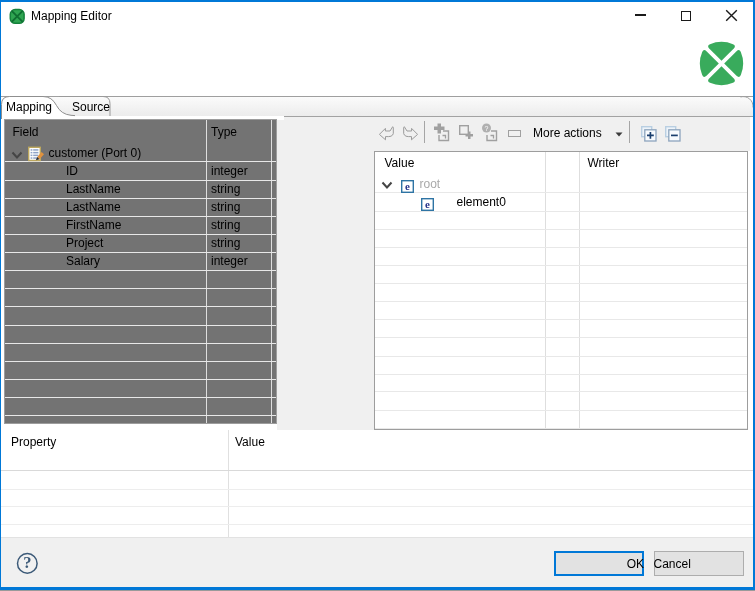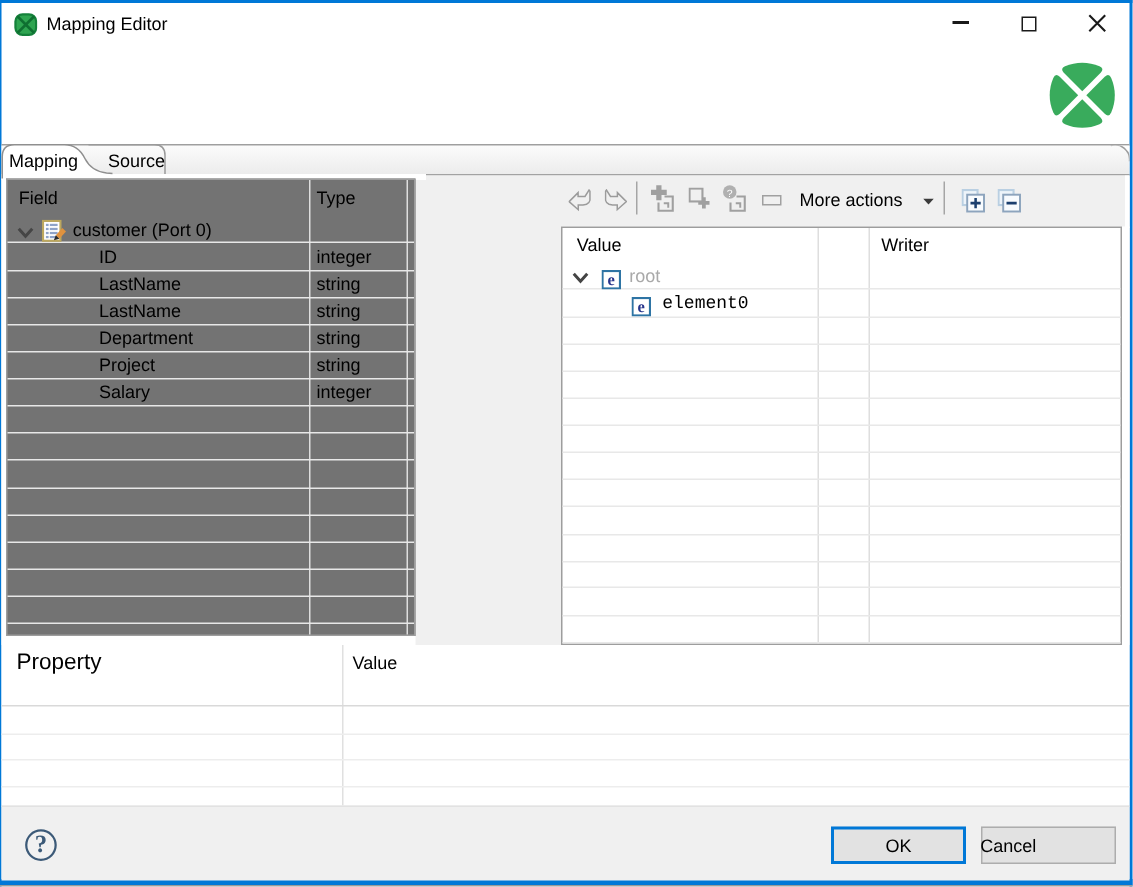--- a/index.html
+++ b/index.html
@@ -115,21 +115,21 @@
         <rect x="3.6" y="11.3" width="1.8" height="1.5"></rect>
           <rect x="6.2" y="11.3" width="5.2" height="1.5"></rect>
       </g>
       <polygon points="14.6,6.0 17.0,8.3 12.6,13.2 10.2,10.9" fill="#e0923e"></polygon>
       <polygon points="10.2,10.9 12.6,13.2 8.9,14.2" fill="#2a2a2a"></polygon>
     </svg>
     <div class="txt" style="left:43.5px;top:25.5px;">customer (Port 0)</div>
     <div class="txt" style="left:61px;top:43.6px;">ID</div>
     <div class="txt" style="left:61px;top:61.7px;">LastName</div>
     <div class="txt" style="left:61px;top:79.8px;">LastName</div>
-    <div class="txt" style="left:61px;top:97.9px;">Department</div>
+    <div class="txt" style="left:61px;top:97.9px;">FirstName</div>
     <div class="txt" style="left:61px;top:116px;">Project</div>
     <div class="txt" style="left:61px;top:134.1px;">Salary</div>
     <div class="txt" style="left:206px;top:43.6px;">integer</div>
     <div class="txt" style="left:206px;top:61.7px;">string</div>
     <div class="txt" style="left:206px;top:79.8px;">string</div>
     <div class="txt" style="left:206px;top:97.9px;">string</div>
     <div class="txt" style="left:206px;top:116px;">string</div>
     <div class="txt" style="left:206px;top:134.1px;">integer</div>
   </div>
 
@@ -159,21 +159,21 @@
     <svg class="abs" style="left:26px;top:27.5px;" width="13" height="13" viewBox="0 0 13 13">
       <rect x="0.7" y="0.7" width="11.6" height="11.6" fill="#fff" stroke="#2e74a4" stroke-width="1.4"></rect>
       <text x="6.5" y="10.3" font-size="11" font-weight="bold" fill="#27348b" text-anchor="middle" font-family="Liberation Serif,serif">e</text>
     </svg>
     <div class="txt" style="left:45px;top:24.6px;color:#a9a9a9;">root</div>
 
     <svg class="abs" style="left:46.8px;top:45.6px;" width="13" height="13" viewBox="0 0 13 13">
       <rect x="0.7" y="0.7" width="11.6" height="11.6" fill="#fff" stroke="#2e74a4" stroke-width="1.4"></rect>
       <text x="6.5" y="10.3" font-size="11" font-weight="bold" fill="#27348b" text-anchor="middle" font-family="Liberation Serif,serif">e</text>
     </svg>
-    <div class="txt" style="left:67px;top:42.8px;font-family:Liberation Mono, monospace;">element0</div>
+    <div class="txt" style="left:82px;top:42.8px;">element0</div>
   </div>
 
   <svg class="abs" style="left:379px;top:126px;" width="15" height="15" viewBox="0 0 15 15">
     <path d="M0.4 8.4 L6.4 2.4 L6.4 5.0 L11.0 5.0 L13.7 0.7 L14.3 1.5 L14.3 7.5 Q14 9.3 12.0 10.2 L9.7 10.6 L6.5 10.6 L6.5 13.8 Z" fill="none" stroke="#9b9b9b" stroke-width="1"></path>
   </svg>
   <svg class="abs" style="left:402.5px;top:126px;" width="15" height="15" viewBox="0 0 15 15">
     <g transform="translate(15,0) scale(-1,1)">
     <path d="M0.4 8.4 L6.4 2.4 L6.4 5.0 L11.0 5.0 L13.7 0.7 L14.3 1.5 L14.3 7.5 Q14 9.3 12.0 10.2 L9.7 10.6 L6.5 10.6 L6.5 13.8 Z" fill="none" stroke="#9b9b9b" stroke-width="1"></path>
     </g>
   </svg>
@@ -215,27 +215,27 @@
     <rect x="3.8" y="3.8" width="11.2" height="11.2" fill="#f8fbfe" stroke="#8da4bd" stroke-width="1.3"></rect>
     <path d="M6 9.4 L12.8 9.4" stroke="#1b3f6e" stroke-width="1.7"></path>
   </svg>
 
   <div class="abs" style="left:1px;top:429.5px;width:752px;height:107px;background:#fff;">
     <div class="abs" style="left:227px;top:0;width:1px;height:107px;background:#e0e0e0;"></div>
     <div class="abs" style="left:0;top:40.7px;width:752px;height:1px;background:#d9d9d9;"></div>
     <div class="abs" style="left:0;top:59px;width:752px;height:1px;background:#ededed;"></div>
     <div class="abs" style="left:0;top:76.8px;width:752px;height:1px;background:#ededed;"></div>
     <div class="abs" style="left:0;top:94.7px;width:752px;height:1px;background:#ededed;"></div>
-    <div class="txt" style="left:10px;top:5.5px;font-size:15px;">Property</div>
+    <div class="txt" style="left:10px;top:5.5px;font-size:12px;">Property</div>
     <div class="txt" style="left:234px;top:5.5px;font-size:12px;">Value</div>
   </div>
 
   <div class="abs" style="left:1px;top:536.5px;width:752px;height:50px;background:#f0f0f0;border-top:1px solid #e2e2e2;"></div>
   <svg class="abs" style="left:16px;top:551.5px;" width="23" height="23" viewBox="0 0 23 23">
     <circle cx="11.3" cy="11.4" r="9.8" fill="#f1f1f1" stroke="#3c5a78" stroke-width="1.5"></circle>
     <text x="11.3" y="16.2" font-family="Liberation Serif,serif" font-size="16.5" font-weight="bold" fill="#3c5a78" text-anchor="middle">?</text>
   </svg>
   <div class="abs" style="left:554px;top:551px;width:90px;height:25px;background:#e2e2e2;border:2px solid #0078d7;"></div>
-  <div class="txt" style="left:554px;top:557px;width:90px;text-align:center;">OK</div>
+  <div class="txt" style="left:554px;top:557px;width:90px;text-align:right;">OK</div>
   <div class="abs" style="left:653.5px;top:551px;width:90px;height:25px;background:#e2e2e2;border:1px solid #adadad;"></div>
   <div class="txt" style="left:653.5px;top:557px;width:90px;text-align:left;">Cancel</div>
 
 </div>
 
 </body></html>

